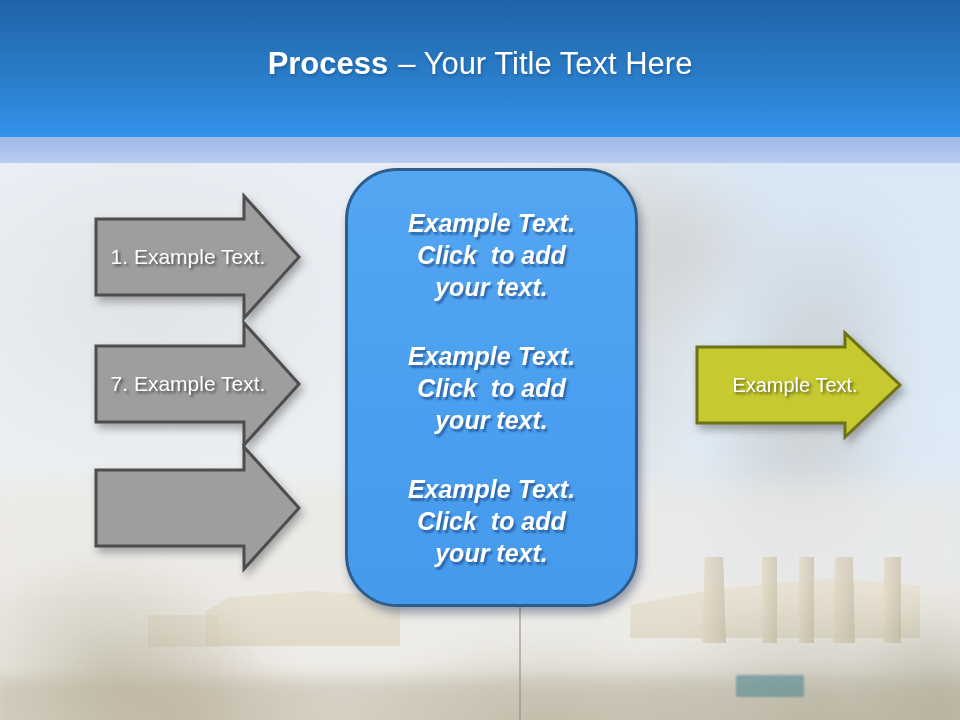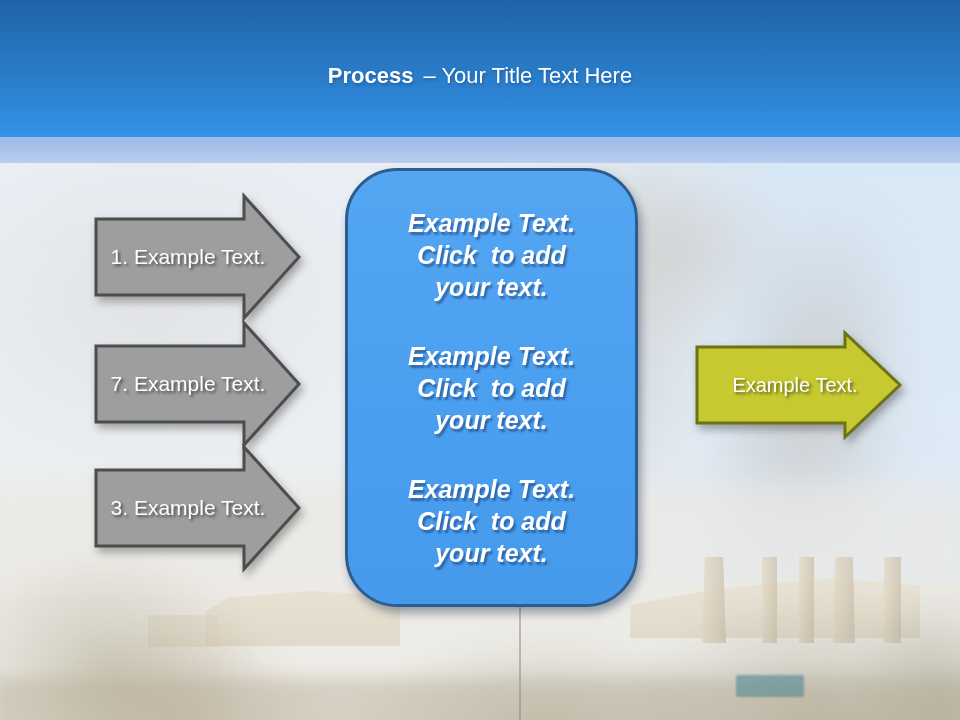--- a/index.html
+++ b/index.html
@@ -11,22 +11,22 @@
   
   .header{
     position:absolute;left:0;top:0;width:960px;height:137px;
     background:linear-gradient(180deg,#1f64a8 0%,#2a7cc8 55%,#3392ea 100%);
   }
   .accent-strip{
     position:absolute;left:0;top:137px;width:960px;height:26px;
     background:linear-gradient(180deg,#9dbae6 0%,#aec3ec 55%,#b9cdf0 100%);
   }
   .title-line{
-    position:absolute;left:0;top:56px;width:960px;text-align:center;
-    color:#ffffff;font-size:22px;line-height:40px;
+    position:absolute;left:0;top:44px;width:960px;text-align:center;
+    color:#ffffff;font-size:31px;line-height:40px;
     text-shadow:1px 2px 3px rgba(10,50,100,.35);
     white-space:nowrap;
   }
   .title-line .t-bold{font-weight:bold;}
   .title-line .t-rest{font-weight:normal;margin-left:10px;}
 
   
   .photo{position:absolute;left:0;top:163px;width:960px;height:557px;overflow:hidden;
     background:linear-gradient(180deg,#e9eef4 0%,#e7edf3 40%,#e9ebeb 68%,#ece9e2 100%);}
   .photo > div{position:absolute;}
@@ -152,21 +152,20 @@
     <svg width="208" height="128" viewBox="0 0 208 128">
       <polygon class="shape-gray" points="2,26 150,26 150,3 205,64 150,125 150,102 2,102"></polygon>
     </svg>
     <span class="arrow-label">7. Example Text.</span>
   </div>
 
   <div class="h-arrow step-arrow" style="left:94px;top:444px;width:208px;height:128px;">
     <svg width="208" height="128" viewBox="0 0 208 128">
       <polygon class="shape-gray" points="2,26 150,26 150,3 205,64 150,125 150,102 2,102"></polygon>
     </svg>
-    <span class="arrow-label">3. Example Text.</span>
   </div>
 
   <div class="panel">
     <div class="panel-paragraph">Example Text.
 Click  to add
 your text.</div>
     <div class="panel-paragraph">Example Text.
 Click  to add
 your text.</div>
     <div class="panel-paragraph">Example Text.

